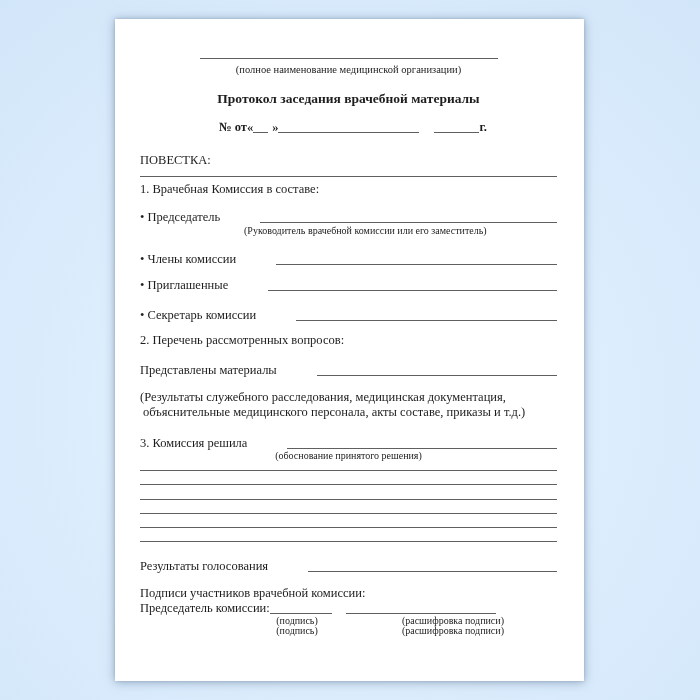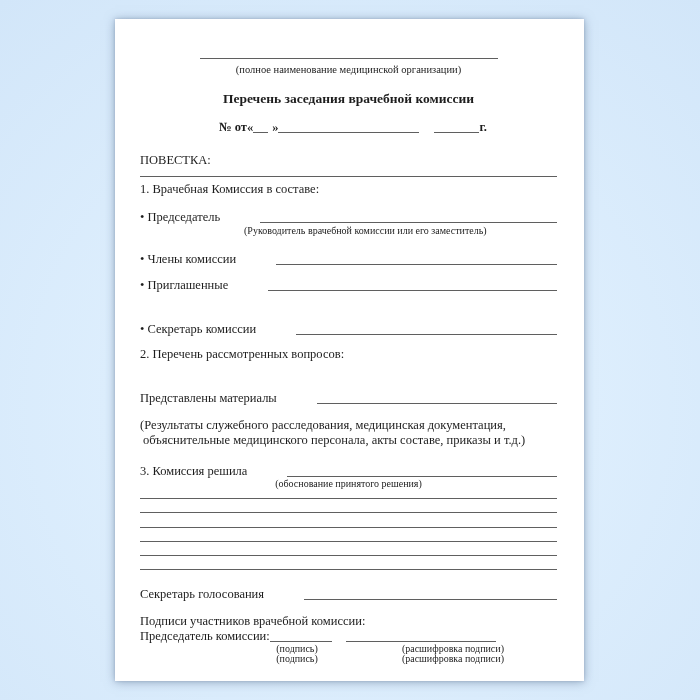--- a/index.html
+++ b/index.html
@@ -43,21 +43,21 @@
   .agenda { margin-top:18px; }
   .full-rule { margin-top:8px; }
 
   .sec-heading { }
   .row { display:flex; align-items:flex-end;gap:40px; }
   .row .fill { flex:1; border-bottom:1px solid #5f5f5f; height:12px; transform:translateY(-2px); }
 
   .mt5  { margin-top:5px; }
   .mt10 { margin-top:10px; } .mt11 { margin-top:11px; }
   .mt12 { margin-top:12px; } .mt13 { margin-top:13px; }
-  .mt15 { margin-top:29px;align-items:flex-end; } .mt16 { margin-top:16px; }
+  .mt15 { margin-top:15px;align-items:flex-end; } .mt16 { margin-top:16px; }
   .mt17 { margin-top:17px; }
 
   .note-chairman { margin-left:104px; }
   .note-invited  { margin-left:113px; margin-top:-1px; }
   .note-block { margin-top:12px; }
   .note-block div:last-child { padding-left:3px; }
   .decision-note { margin-top:-1px; text-align:center; }
 
   .blank-lines { margin-top:-4px; }
   .blank-line { height:14.2px; border-bottom:1px solid #606060; }
@@ -79,21 +79,21 @@
 <body>
 
 <div class="stage">
   <div class="paper">
 
     <div class="org-row">
       <span class="ul"></span>
     </div>
     <div class="caption center">(полное наименование медицинской организации)</div>
 
-    <div class="doc-title">Перечень заседания врачебной комиссии</div>
+    <div class="doc-title">Протокол заседания врачебной материалы</div>
 
     <div class="num-row">
       <span>№ от«</span>
       <span class="ul ul-w15"></span>
       <span class="q-close">»</span>
       <span class="ul ul-w141"></span>
       <span class="sp15"></span>
       <span class="ul ul-w45"></span>
       <span>г.</span>
     </div>
@@ -146,21 +146,21 @@
     <div class="blank-lines">
         <div class="blank-line"></div>
         <div class="blank-line"></div>
         <div class="blank-line"></div>
         <div class="blank-line"></div>
         <div class="blank-line"></div>
         <div class="blank-line"></div>
       </div>
 
     <div class="row mt17">
-      <span>Секретарь голосования</span>
+      <span>Результаты голосования</span>
       <span class="fill"></span>
     </div>
 
     <div class="sec-heading mt12">Подписи участников врачебной комиссии:</div>
 
     <div class="sign-row mt13">
       <span>Председатель комиссии:</span>
       <span class="ul sign-ul-a"></span>
       <span class="sign-ul-gap"></span>
       <span class="ul sign-ul-b"></span>

